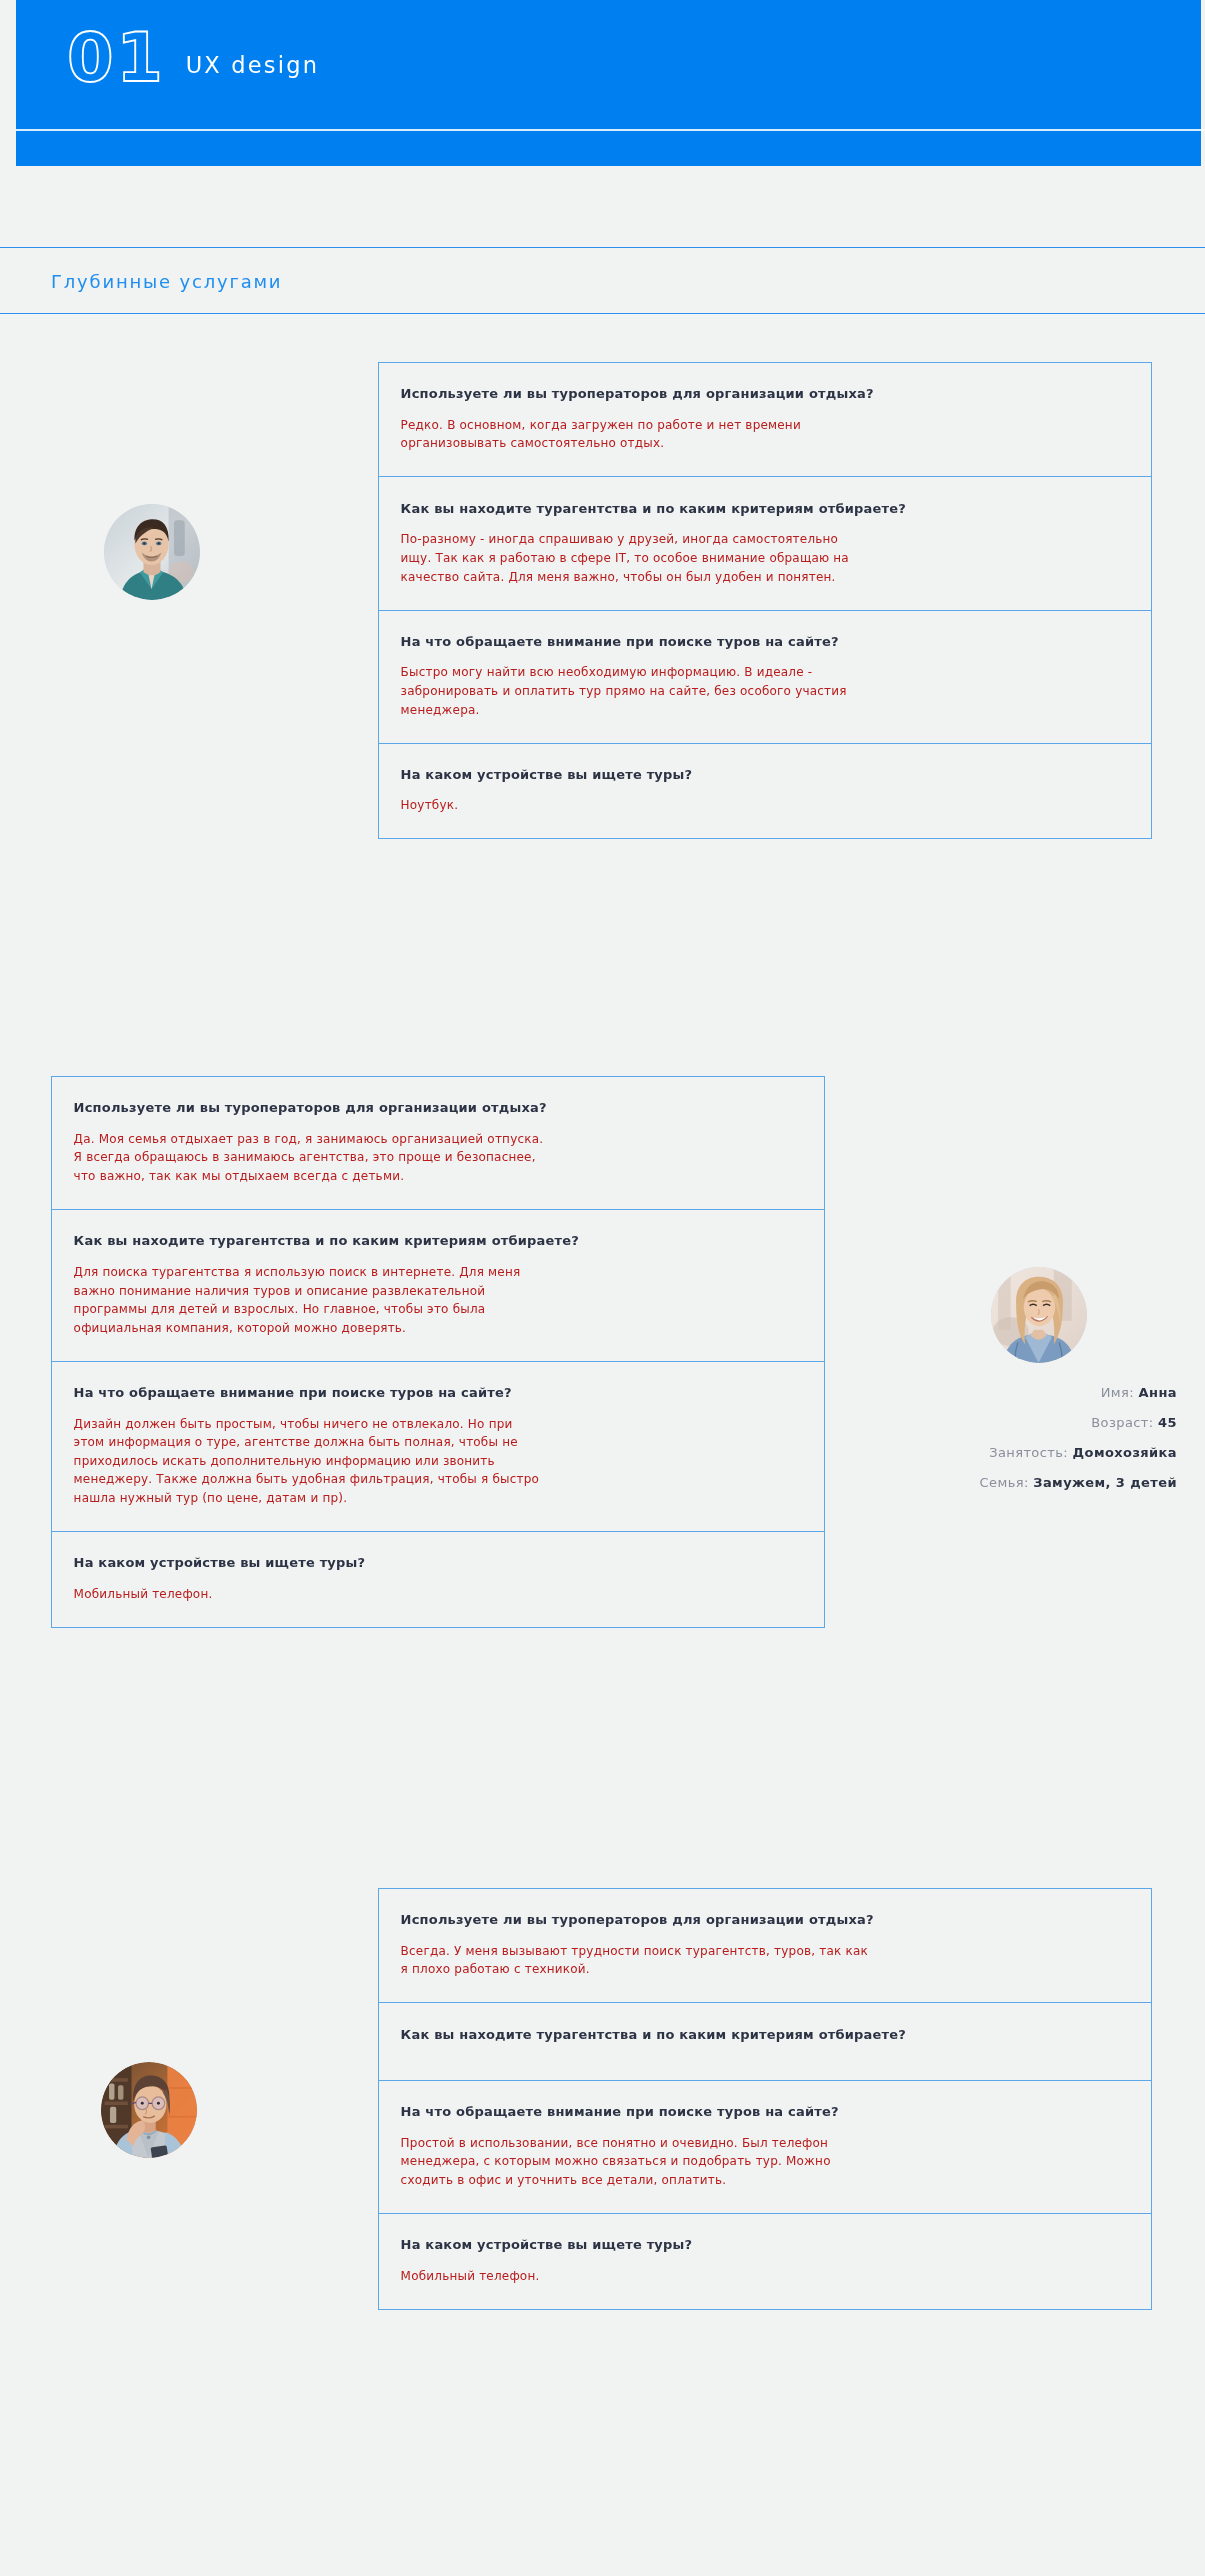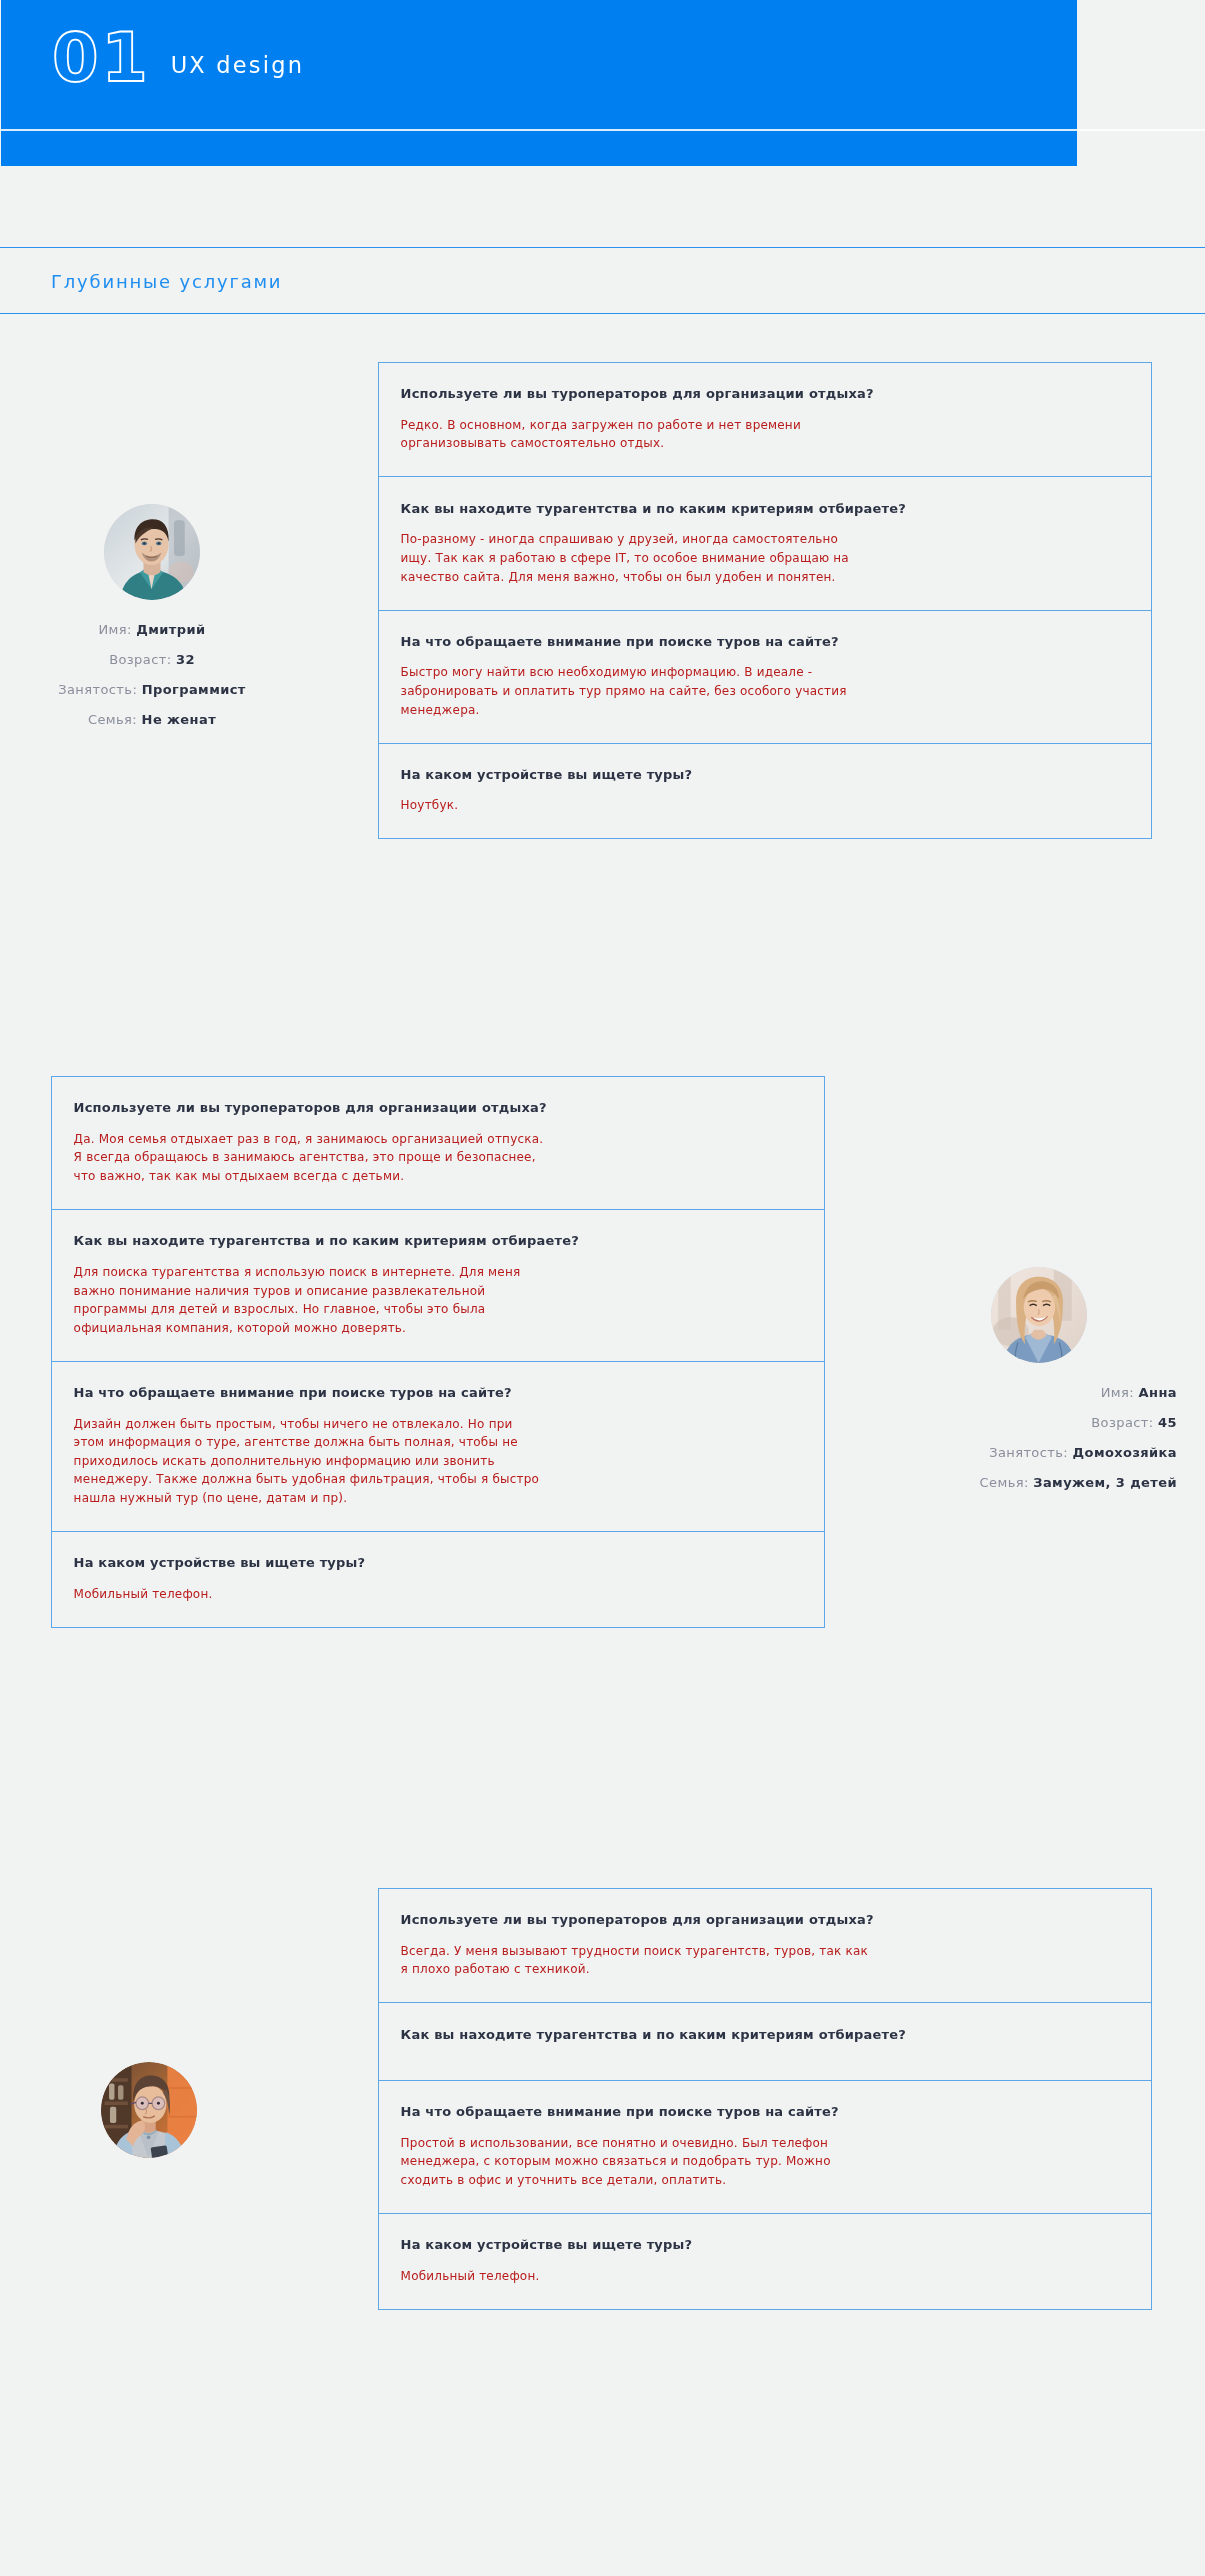--- a/index.html
+++ b/index.html
@@ -5,21 +5,21 @@
   * { box-sizing: border-box; margin: 0; padding: 0; }
   html, body {
     width: 1206px;
     background: #f1f2f2;
     font-family: "DejaVu Sans", "Liberation Sans", sans-serif;
   }
   body { position: relative; width: 1206px; height: 2576px; overflow: hidden; }
 
   
   .header {
-    position: absolute; left: 1px; top: 0; width: 1076px; height: 166px;
+    position: absolute; left: 16px; top: 0; width: 1185px; height: 166px;
     background: #0080f0;
   }
   .header-inner {
     position: absolute; left: 51px; top: 27px;
     display: flex; align-items: flex-end; gap: 20px;
   }
   .chapter-num {
     font-size: 67px; line-height: 0.95; font-weight: 700;
     letter-spacing: 2.7px;
     color: transparent;
@@ -138,38 +138,20 @@
         <ellipse cx="61" cy="44" rx="3.1" ry="2.1" fill="#5e7f96"></ellipse>
         <circle cx="45" cy="44" r="1.3" fill="#24313b"></circle>
         <circle cx="61" cy="44" r="1.3" fill="#24313b"></circle>
         <path d="M41 40 q4 -2 8 -0.5" stroke="#4a362a" stroke-width="1.6" fill="none"></path>
         <path d="M57 39.5 q4 -1.5 8 0.5" stroke="#4a362a" stroke-width="1.6" fill="none"></path>
         <path d="M52 47 q2 5 -1 6" stroke="#c89a7d" stroke-width="1.3" fill="none"></path>
         <path d="M47 58 q6 3 12 0" stroke="#b4826a" stroke-width="1.5" fill="none"></path>
         <path d="M42 54 q11 9 22 0 q-3 10 -11 10 q-8 0 -11 -10 z" fill="#6b5243" opacity="0.45"></path>
       </g>
     </svg>
-  </div>
-  <div class="person-info">
-    <div class="person-row">
-      <span class="p-label">Имя: </span>
-      <span class="p-value">Дмитрий</span>
-    </div>
-    <div class="person-row">
-      <span class="p-label">Возраст: </span>
-      <span class="p-value">32</span>
-    </div>
-    <div class="person-row">
-      <span class="p-label">Занятость: </span>
-      <span class="p-value">Программист</span>
-    </div>
-    <div class="person-row">
-      <span class="p-label">Семья: </span>
-      <span class="p-value">Не женат</span>
-    </div>
   </div>
 </div>
 
 <div class="qa-card" style="left:378px; top:362px; width:774px;">
   <div class="qa-block">
     <div class="qa-q">Используете ли вы туроператоров для организации отдыха?</div>
     <div class="qa-a">Редко. В основном, когда загружен по работе и нет времени
 организовывать самостоятельно отдых.</div>
   </div>
   <div class="qa-block">

